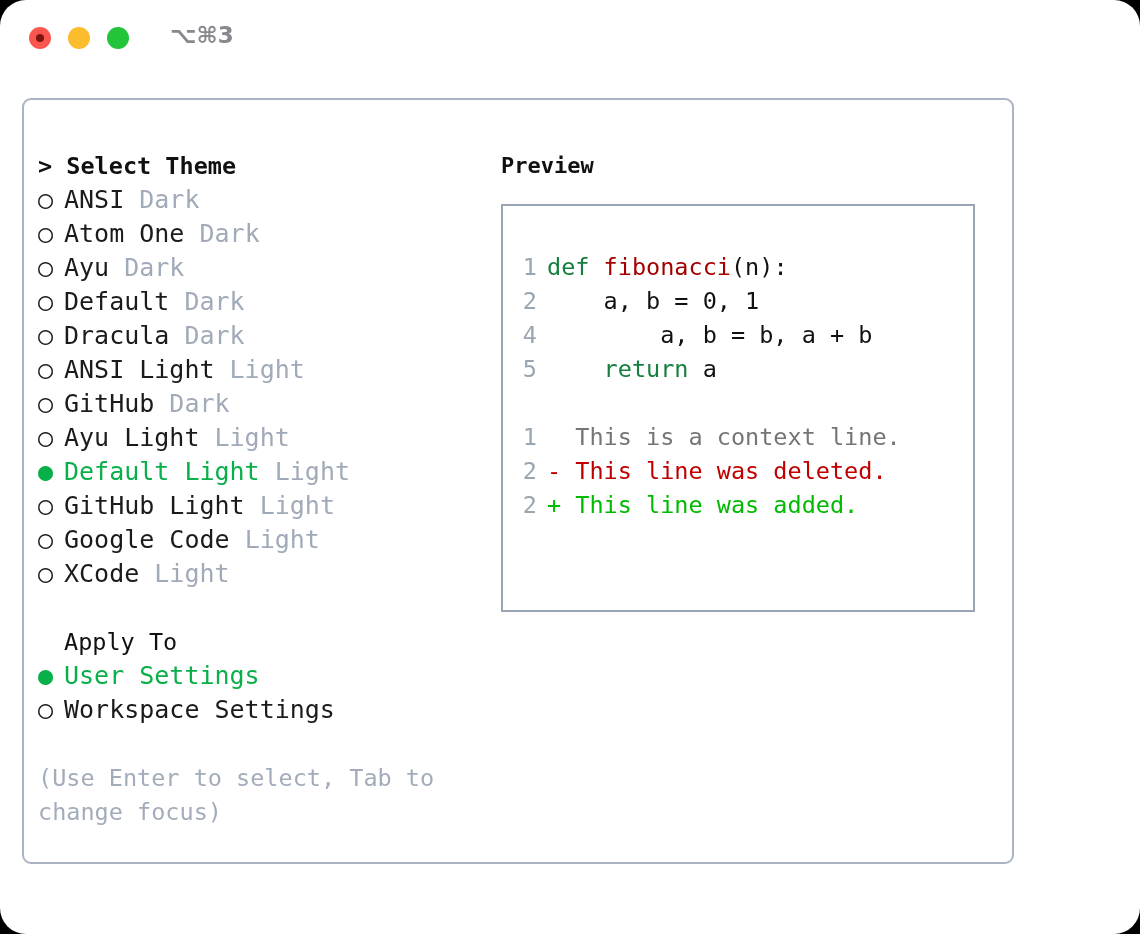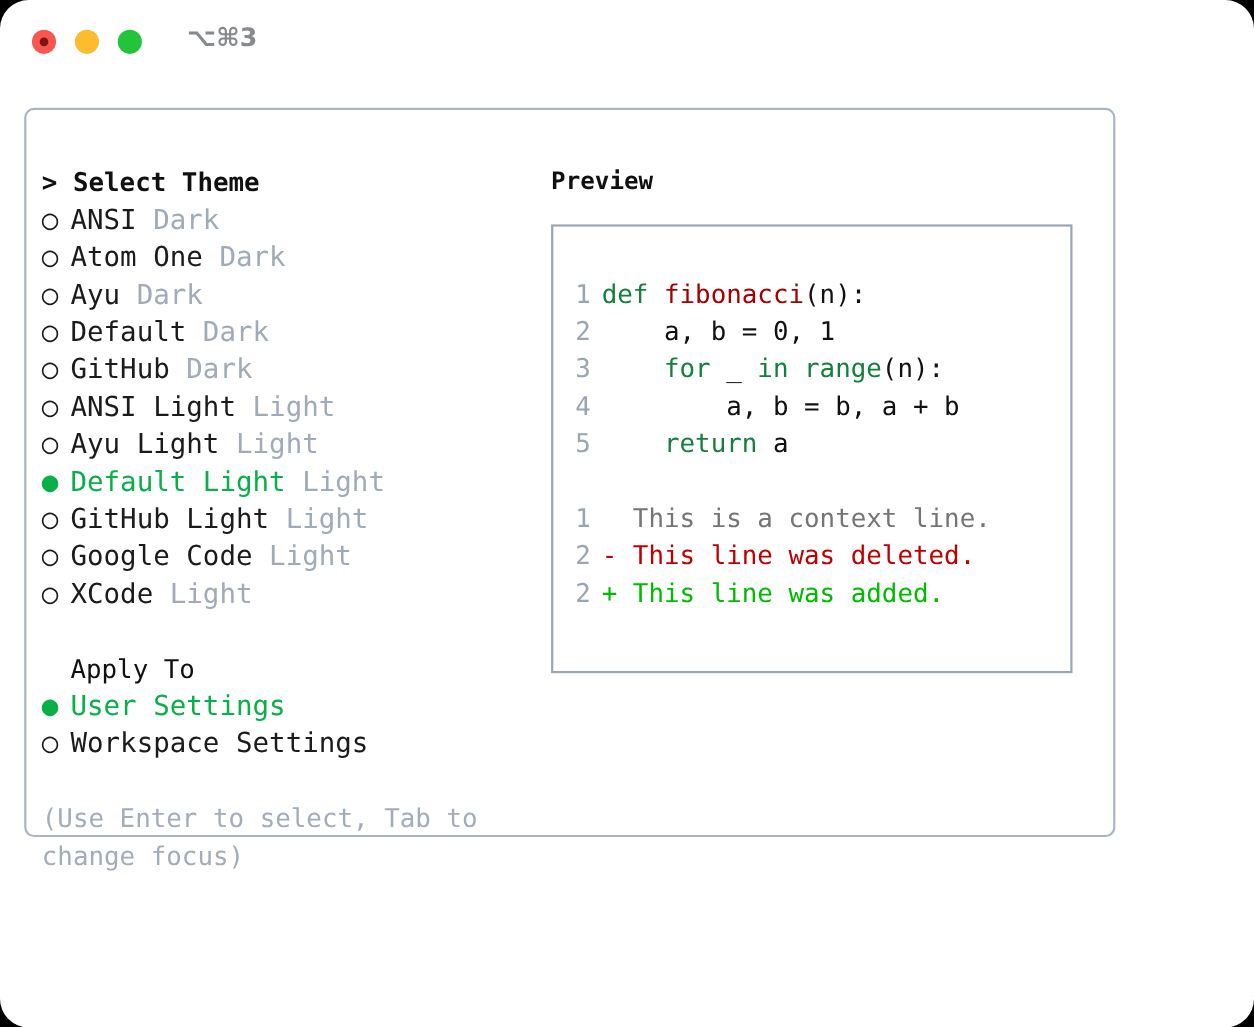--- a/index.html
+++ b/index.html
@@ -61,21 +61,21 @@
     letter-spacing: 0px;
     font-family: "DejaVu Sans", "Liberation Sans", sans-serif;
   }
 
   
   #panel {
     position: absolute;
     left: 22px;
     top: 98px;
     width: 992px;
-    height: 663px;
+    height: 766px;
     border: 2px solid #aab4c2;
     border-radius: 9px;
     box-sizing: border-box;
     background: #ffffff;
   }
 
   
   #theme-column {
     position: absolute;
     left: 14px;
@@ -180,22 +180,23 @@
 
     <div id="theme-column">
 
       <div class="section-heading bold">&gt; Select Theme</div>
 
       <div id="theme-list">
           <div class="opt-row"><span class="opt-marker">○</span><span class="opt-label">ANSI</span><span class="opt-tag"> Dark</span></div>
           <div class="opt-row"><span class="opt-marker">○</span><span class="opt-label">Atom One</span><span class="opt-tag"> Dark</span></div>
           <div class="opt-row"><span class="opt-marker">○</span><span class="opt-label">Ayu</span><span class="opt-tag"> Dark</span></div>
           <div class="opt-row"><span class="opt-marker">○</span><span class="opt-label">Default</span><span class="opt-tag"> Dark</span></div>
+          <div class="opt-row"><span class="opt-marker">○</span><span class="opt-label">Dracula</span><span class="opt-tag"> Dark</span></div>
+          <div class="opt-row"><span class="opt-marker">○</span><span class="opt-label">ANSI Light</span><span class="opt-tag"> Light</span></div>
           <div class="opt-row"><span class="opt-marker">○</span><span class="opt-label">GitHub</span><span class="opt-tag"> Dark</span></div>
-          <div class="opt-row"><span class="opt-marker">○</span><span class="opt-label">ANSI Light</span><span class="opt-tag"> Light</span></div>
           <div class="opt-row"><span class="opt-marker">○</span><span class="opt-label">Ayu Light</span><span class="opt-tag"> Light</span></div>
           <div class="opt-row selected"><span class="opt-marker">●</span><span class="opt-label">Default Light</span><span class="opt-tag"> Light</span></div>
           <div class="opt-row"><span class="opt-marker">○</span><span class="opt-label">GitHub Light</span><span class="opt-tag"> Light</span></div>
           <div class="opt-row"><span class="opt-marker">○</span><span class="opt-label">Google Code</span><span class="opt-tag"> Light</span></div>
           <div class="opt-row"><span class="opt-marker">○</span><span class="opt-label">XCode</span><span class="opt-tag"> Light</span></div>
         </div>
 
       <div id="apply-block">
         <div class="section-heading" style="padding-left:26px;">Apply To</div>
         <div id="apply-list">
@@ -207,21 +208,20 @@
       <div id="hint-text">(Use Enter to select, Tab to change focus)</div>
     </div>
 
     <div id="preview-column">
       <div id="preview-title">Preview</div>
 
       <div id="code-box">
         <div id="code-lines">
             <div class="code-line"><span class="ln">1</span><span class="kw">def </span><span class="fn">fibonacci</span><span class="plain">(n):</span></div>
             <div class="code-line"><span class="ln">2</span><span class="plain">    a, b = 0, 1</span></div>
-            <div class="code-line"><span class="ln">3</span><span class="plain">    </span><span class="kw">for</span><span class="plain"> _ </span><span class="kw">in</span><span class="plain"> </span><span class="kw">range</span><span class="plain">(n):</span></div>
             <div class="code-line"><span class="ln">4</span><span class="plain">        a, b = b, a + b</span></div>
             <div class="code-line"><span class="ln">5</span><span class="plain">    </span><span class="kw">return</span><span class="plain"> a</span></div>
           </div>
         <div class="spacer-line"></div>
         <div id="diff-lines">
             <div class="code-line"><span class="ln">1</span><span class="diff-ctx">  </span><span class="diff-ctx">This is a context line.</span></div>
             <div class="code-line"><span class="ln">2</span><span class="diff-del">- </span><span class="diff-del">This line was deleted.</span></div>
             <div class="code-line"><span class="ln">2</span><span class="diff-add">+ </span><span class="diff-add">This line was added.</span></div>
           </div>
       </div>

